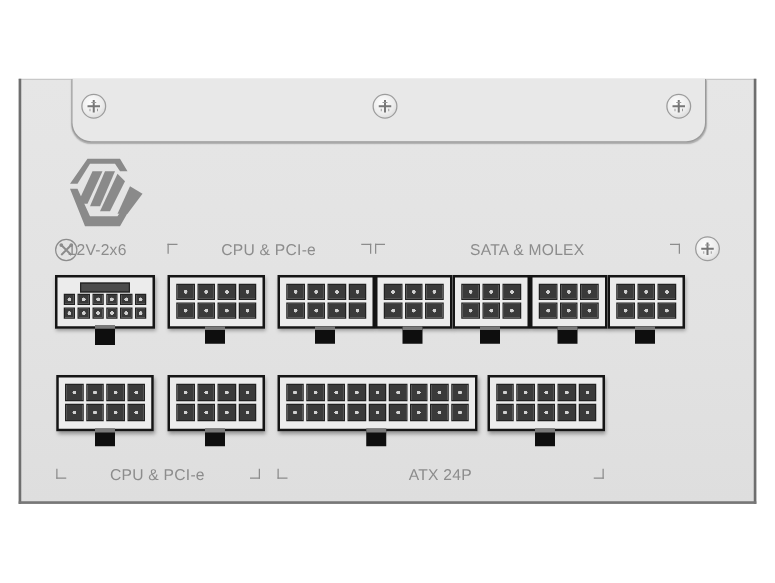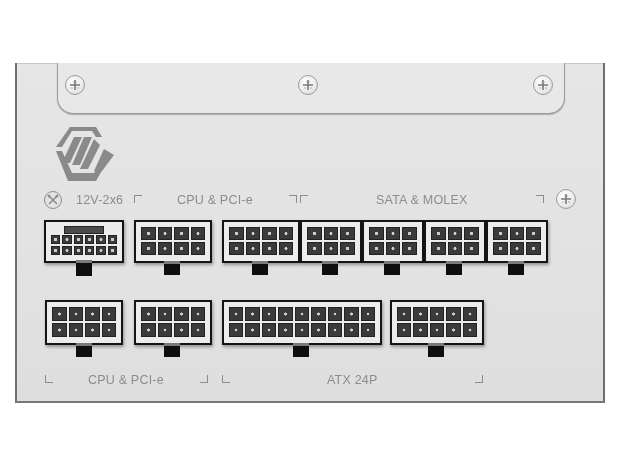--- a/index.html
+++ b/index.html
@@ -72,21 +72,21 @@
   </svg>
 </div>
 
 <div class="icon-12v">
   <svg width="16" height="16" viewBox="0 0 16 16" style="position:absolute;left:0;top:0">
     <path d="M4 4l8 8M12 4l-8 8" stroke="#8c8c8c" stroke-width="1.6"></path>
     <circle cx="4" cy="4" r="1.5" fill="#8c8c8c"></circle>
       <circle cx="12" cy="4" r="1.5" fill="#8c8c8c"></circle>
   </svg>
 </div>
-<div class="label" style="left:76px;top:193px;">12V-2x6</div>
+<div class="label" style="left:54px;top:193px;">12V-2x6</div>
 
 <div class="bracket br-tl" style="left:134px;top:195px;"></div>
 <div class="label" style="left:177px;top:193px;">CPU &amp; PCI-e</div>
 <div class="bracket br-tr" style="left:289px;top:195px;"></div>
 <div class="bracket br-tl" style="left:300px;top:195px;"></div>
 <div class="label" style="left:376px;top:193px;">SATA &amp; MOLEX</div>
 <div class="bracket br-tr" style="left:536px;top:195px;"></div>
 
 <div class="conn" style="left:44px;top:220px;width:80px;height:43px;">
   <div class="hp-tab"></div>

